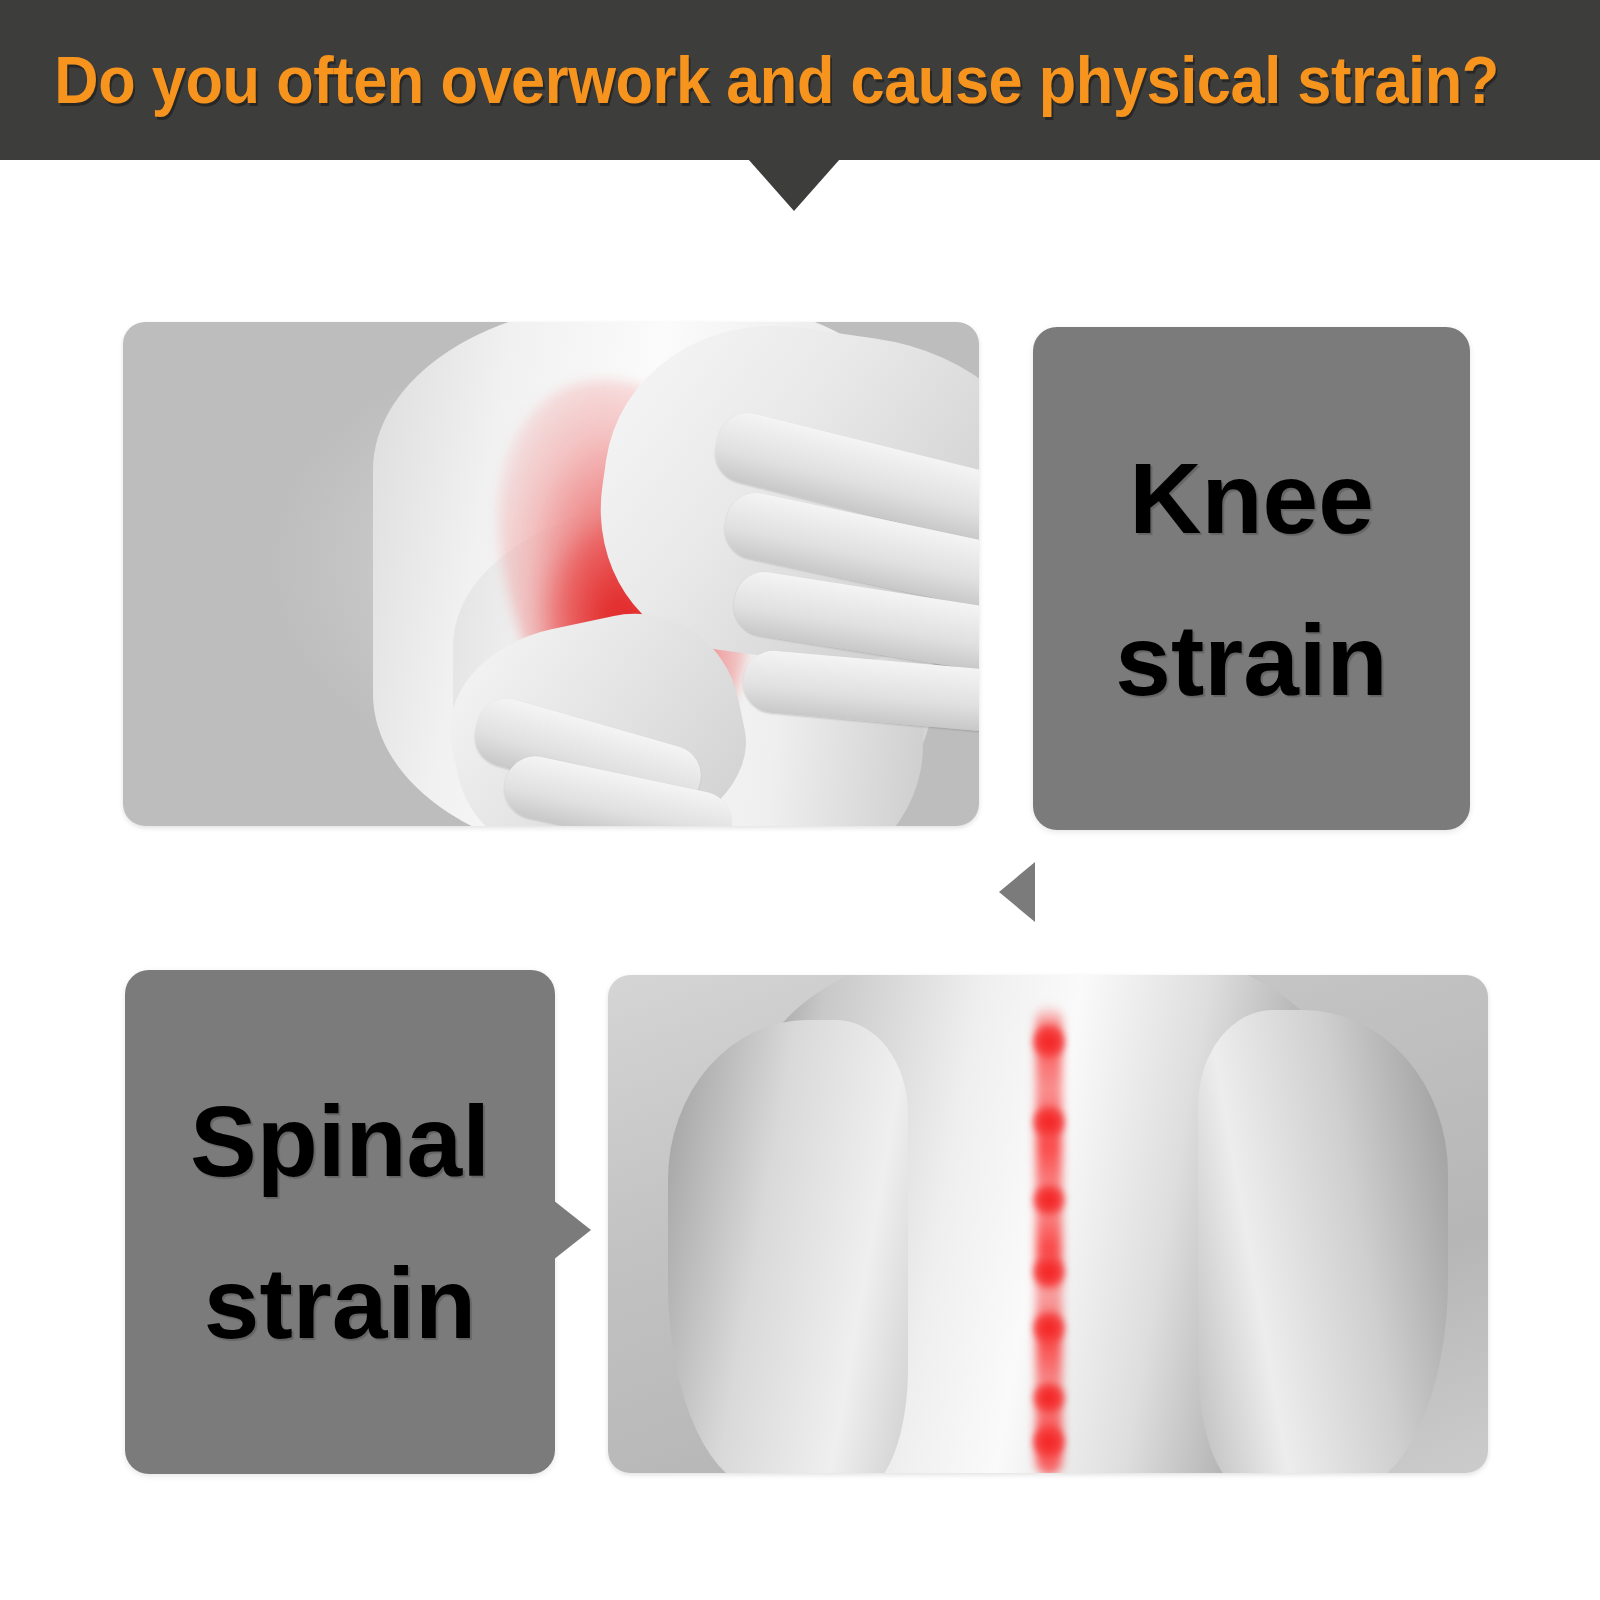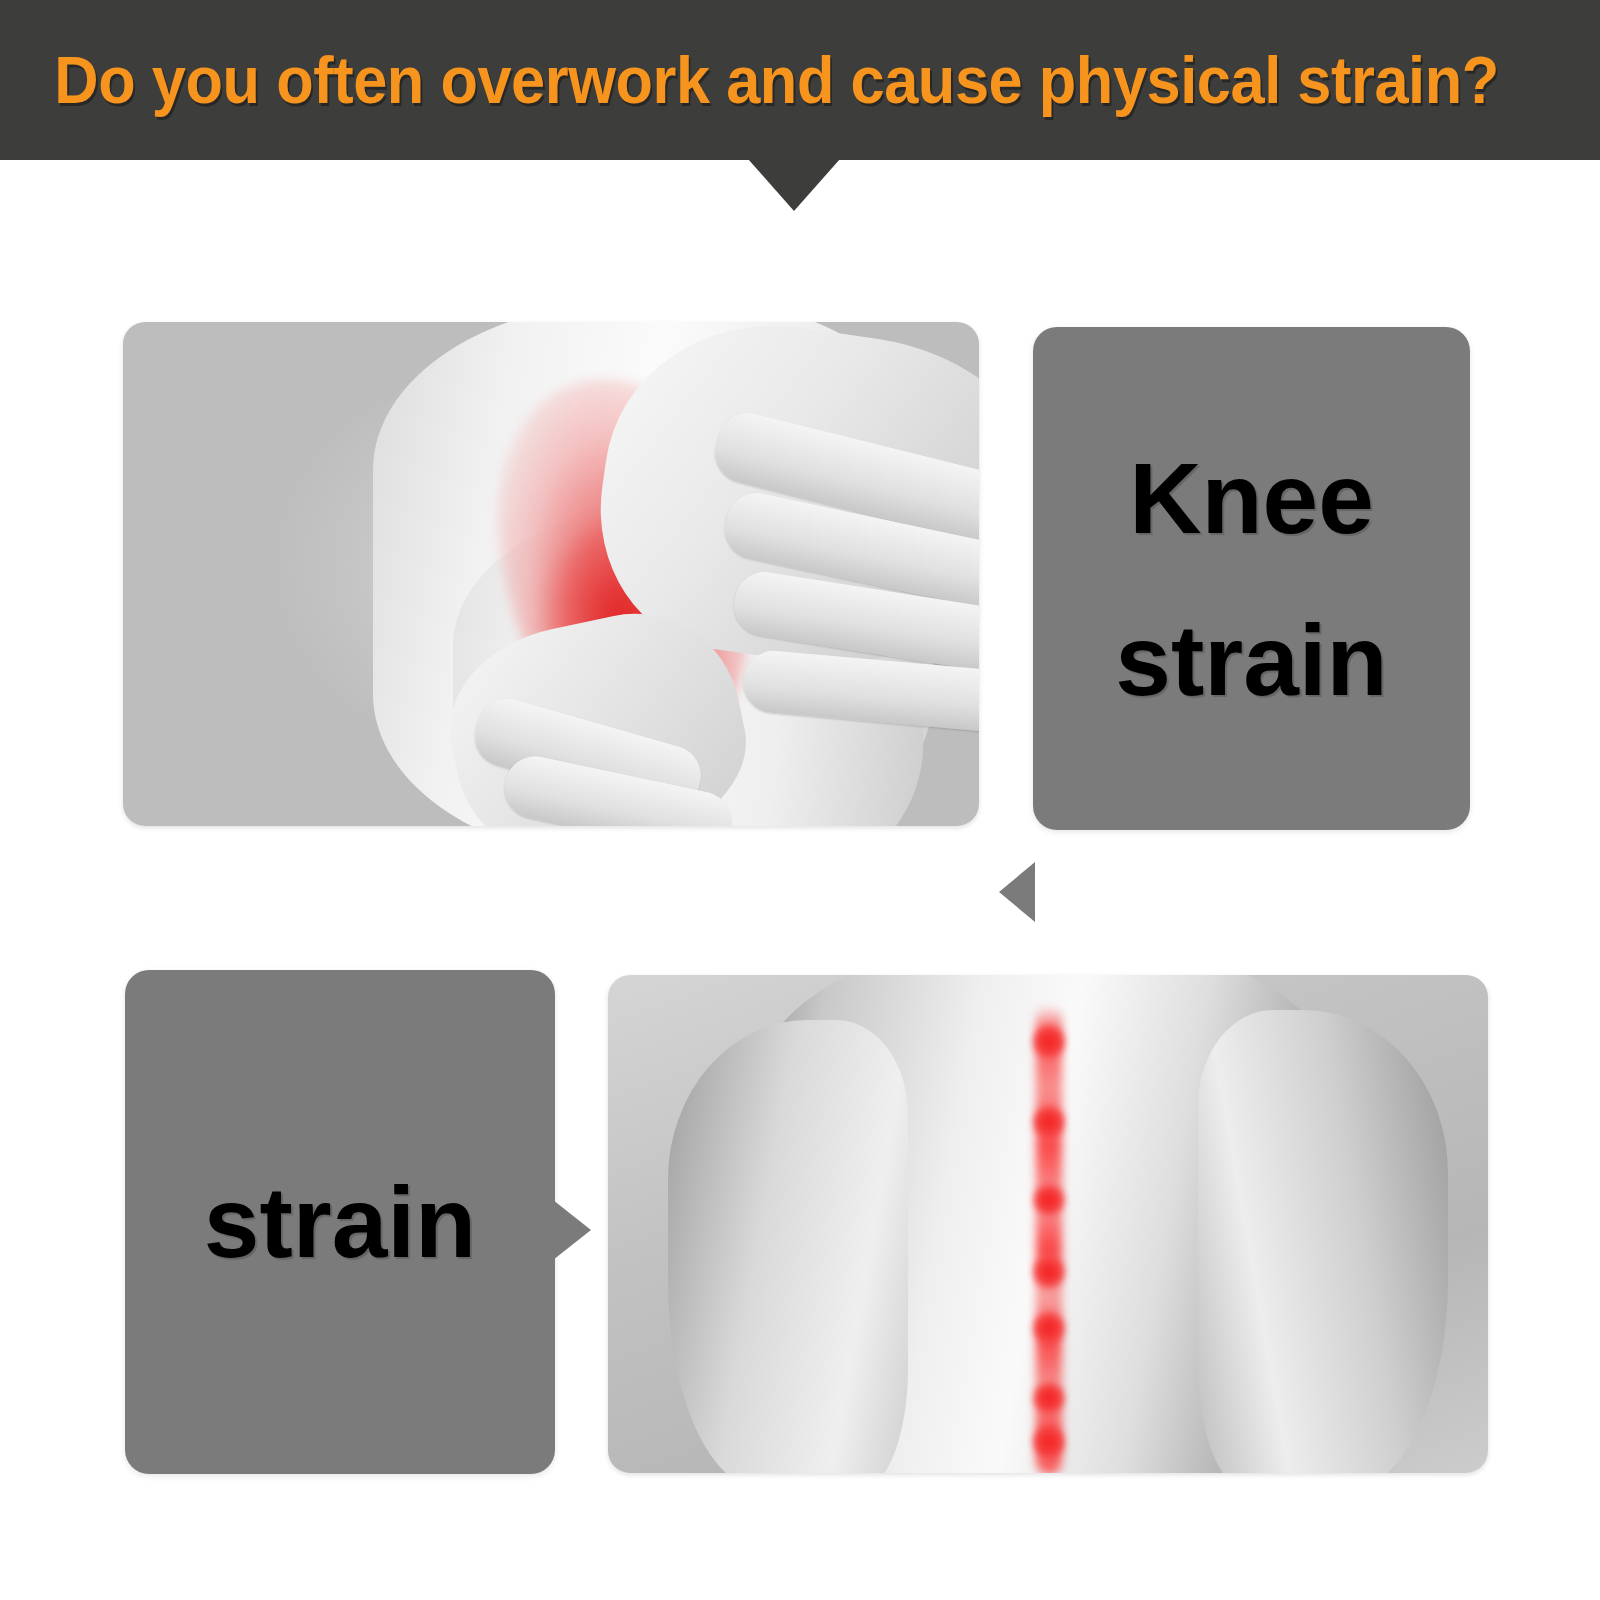--- a/index.html
+++ b/index.html
@@ -239,20 +239,21 @@
 </div>
 
 <div class="callout" id="knee-callout">
   <div class="tail"></div>
   <div class="label-line">Knee</div>
   <div class="label-line">strain</div>
 </div>
 
 <div class="callout" id="spinal-callout">
   <div class="tail"></div>
+  <div class="label-line">Spinal</div>
   <div class="label-line">strain</div>
 </div>
 
 <div class="photo" id="back-photo">
   <div class="neck"></div>
   <div class="torso"></div>
   <div class="shoulderL"></div>
   <div class="shoulderR"></div>
   <div class="spine-line"></div>
   <div class="vert" style="top:50px;"></div>

